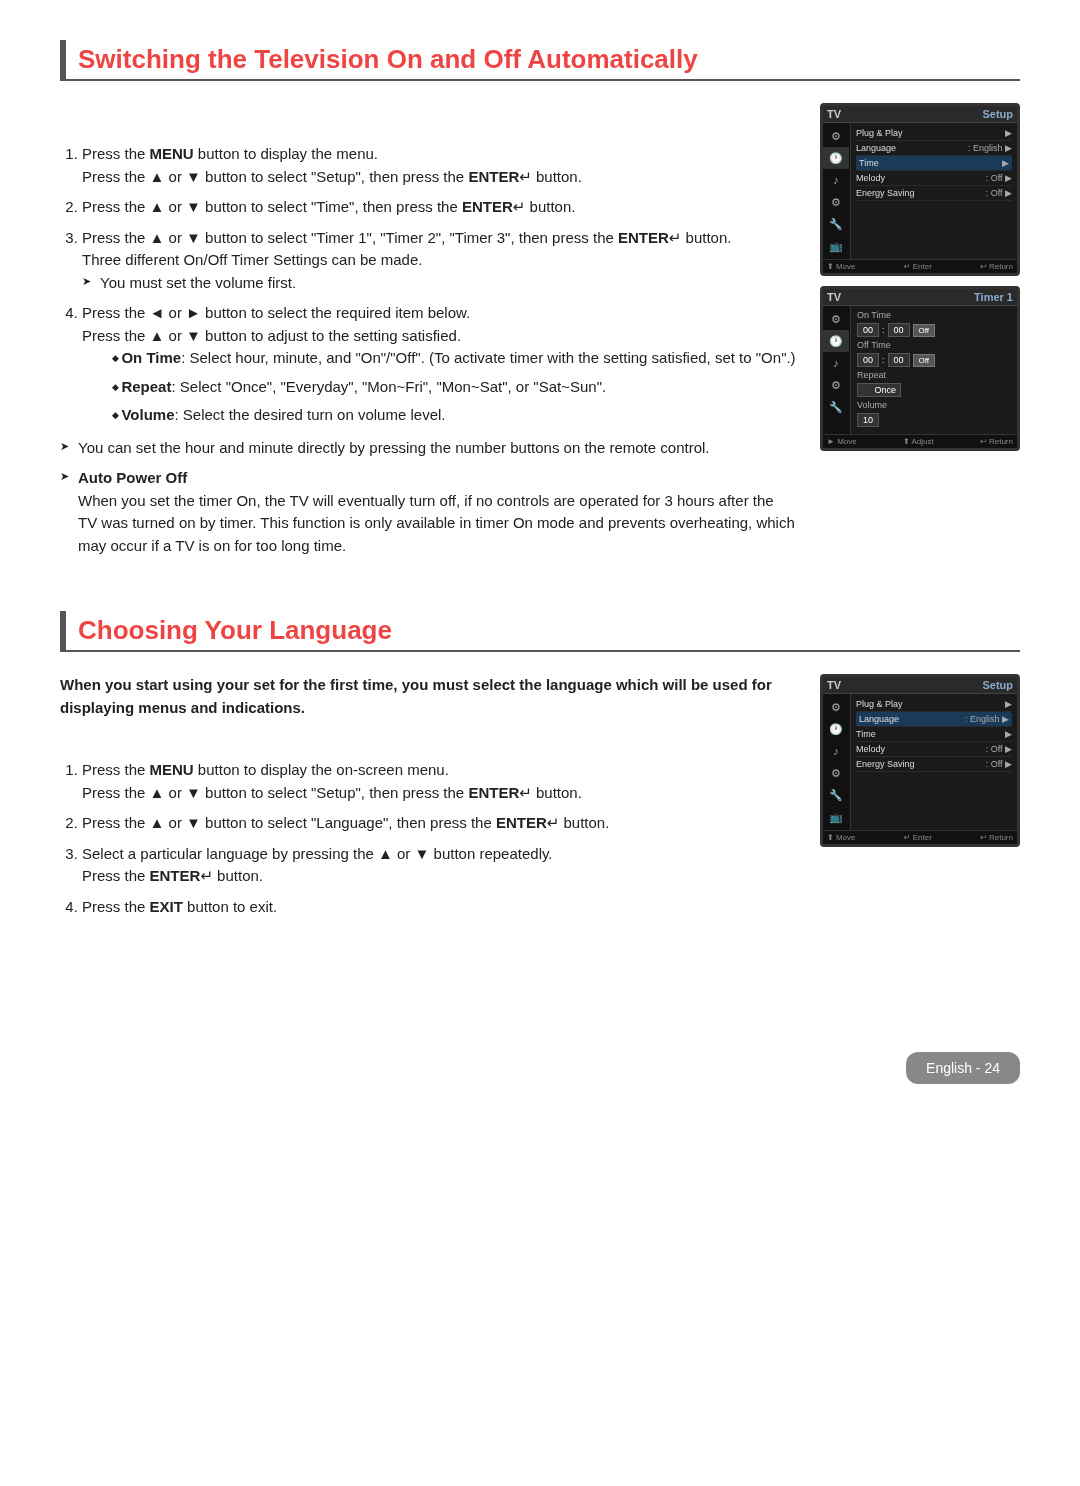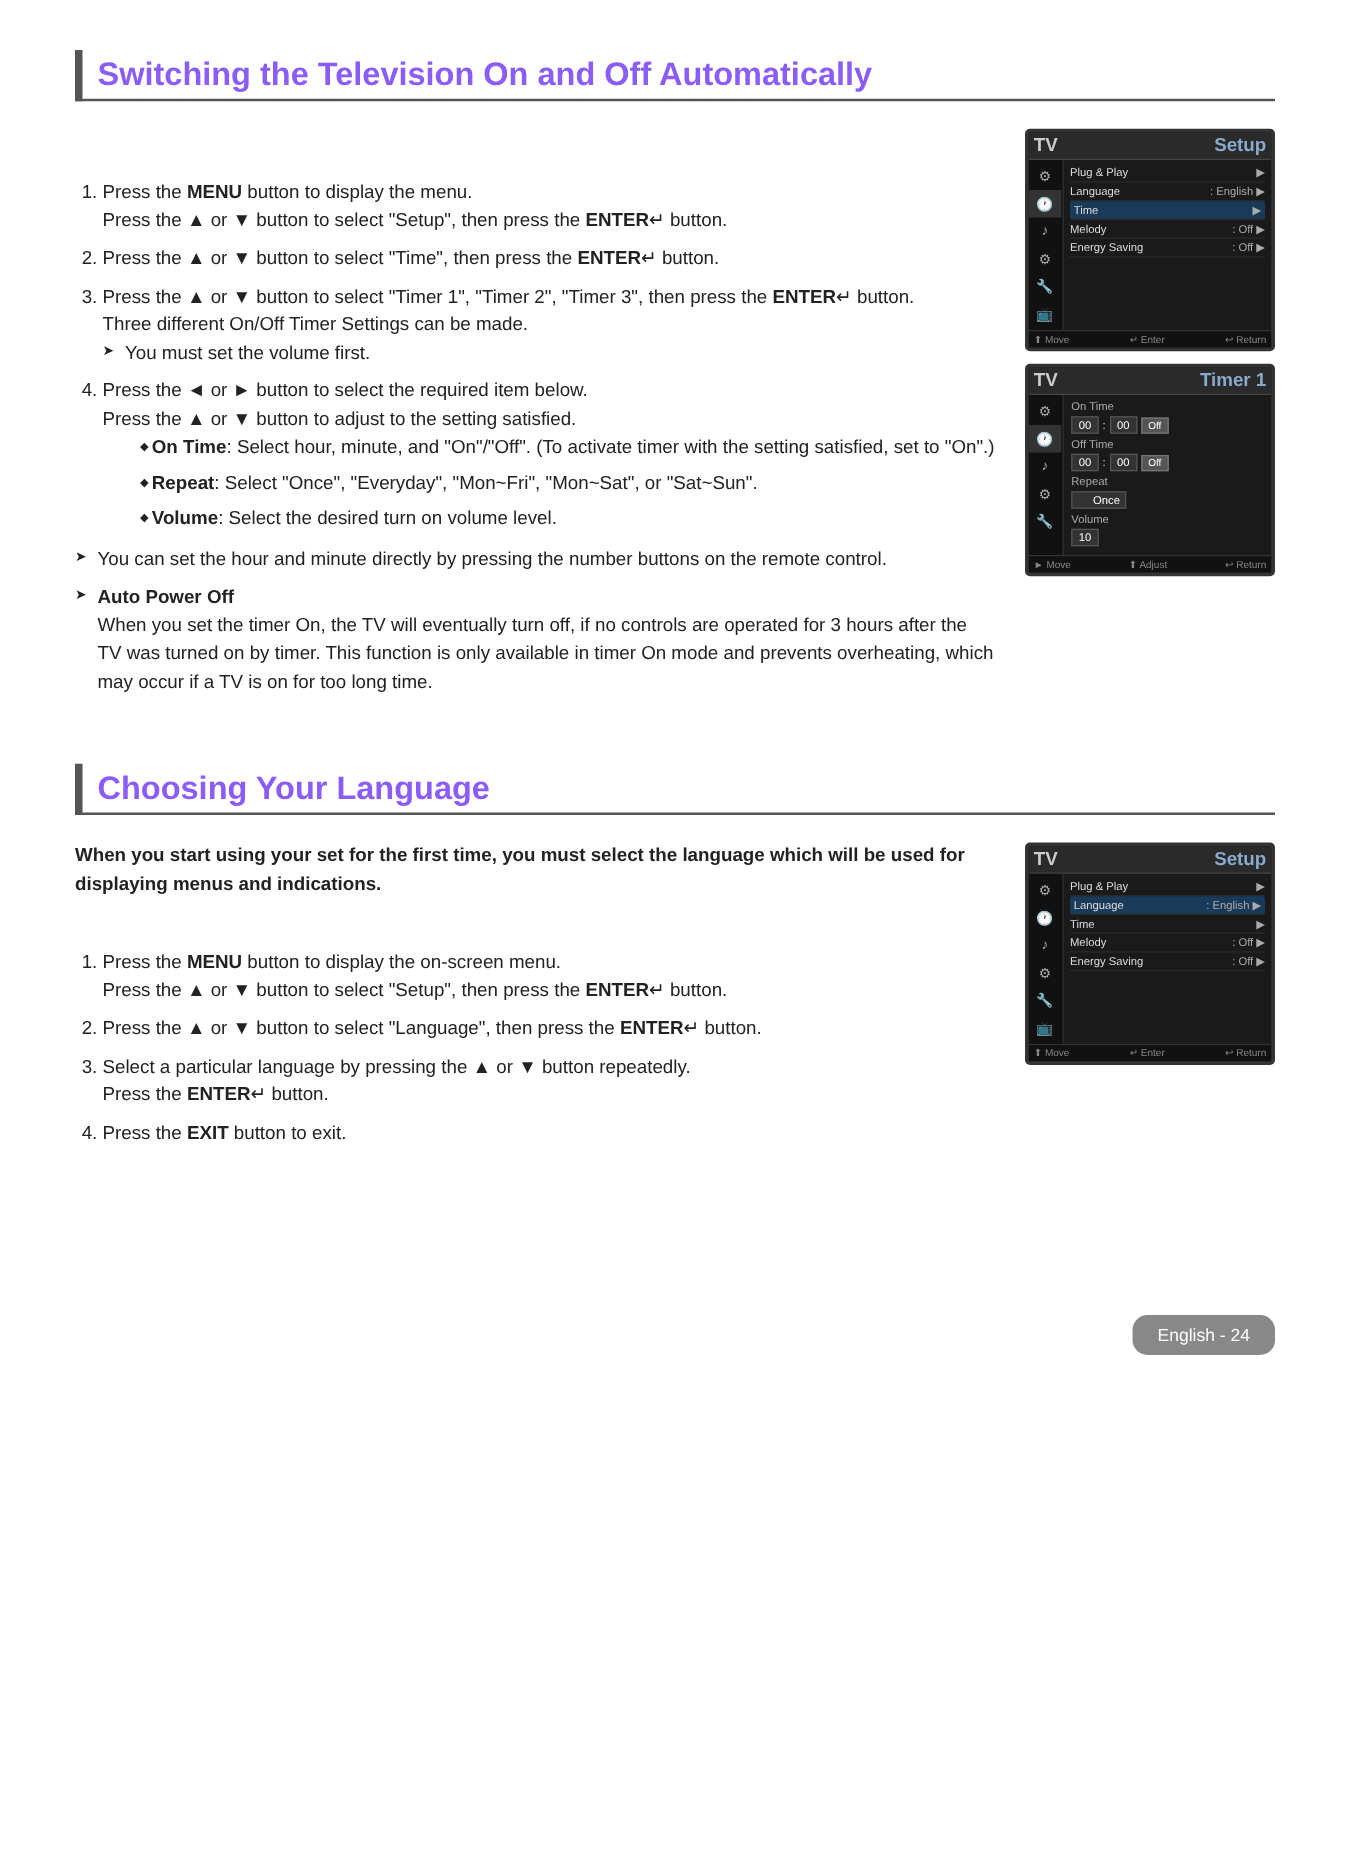--- a/index.html
+++ b/index.html
@@ -10,21 +10,21 @@
       font-family: Arial, Helvetica, sans-serif;
       font-size: 15px;
       color: #222;
       padding: 40px 60px 60px 60px;
     }
 
     
     .section-title {
       font-size: 26px;
       font-weight: bold;
-      color: #8b5cf6;
+      color: #ef4444;
       border-left: 6px solid #555;
       border-bottom: 2px solid #555;
       padding: 4px 0 4px 12px;
       margin-bottom: 22px;
     }
 
     
     .section {
       margin-bottom: 48px;
     }
@@ -110,21 +110,21 @@
       font-size: 10px;
       color: #eee;
       overflow: hidden;
     }
 
     .tv-header {
       display: flex;
       background: #2a2a2a;
       border-bottom: 1px solid #444;
       padding: 2px 4px;
-      font-size: 15px;
+      font-size: 11px;
       color: #aaa;
       justify-content: space-between;
     }
 
     .tv-header .tv-label {
       color: #ccc;
       font-weight: bold;
     }
 
     .tv-header .setup-label {

